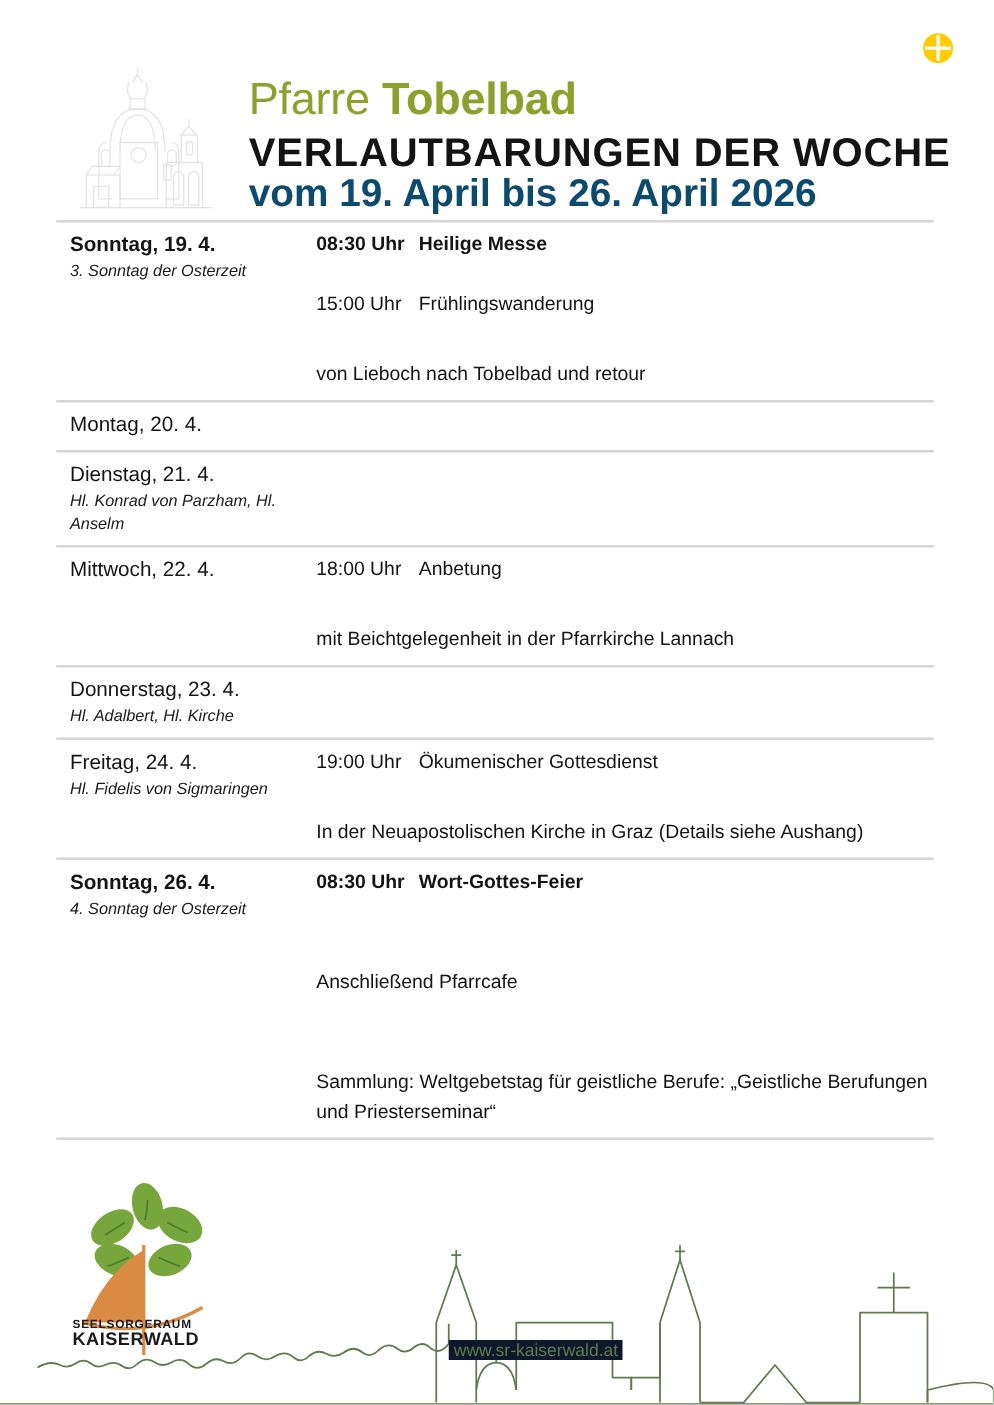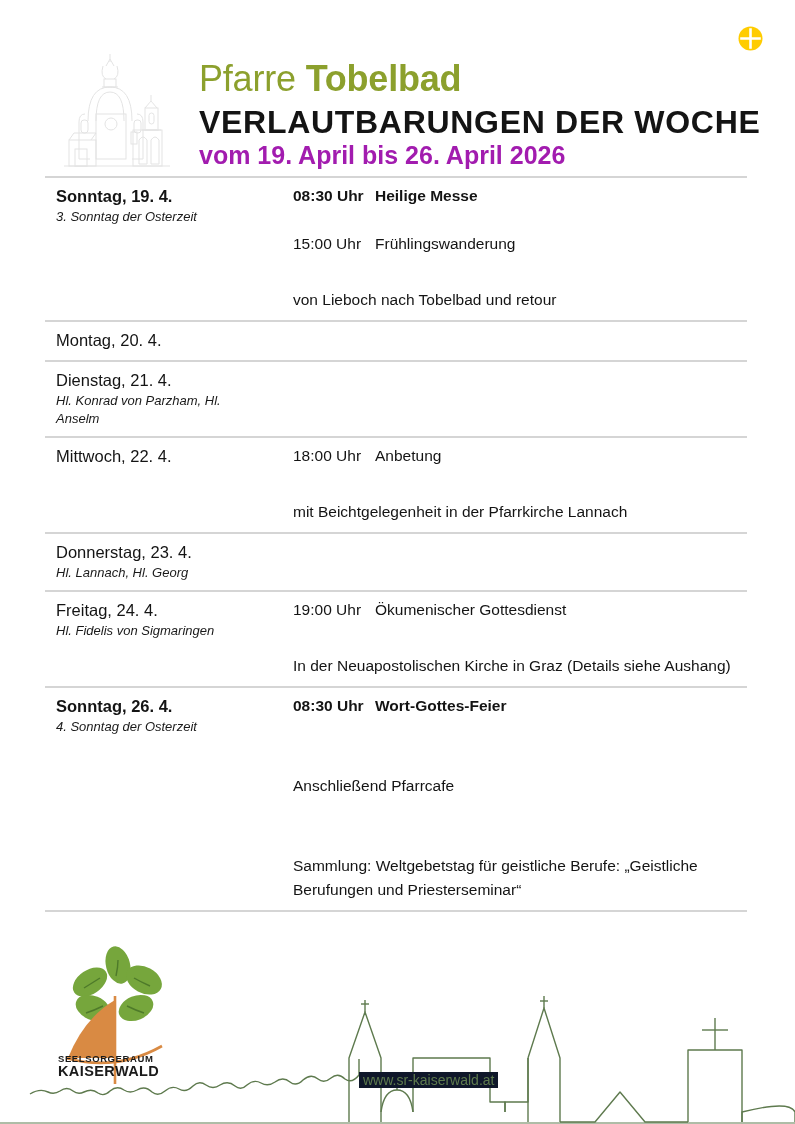--- a/index.html
+++ b/index.html
@@ -60,42 +60,41 @@
   .subtitle {
     font-size: 32px;
     line-height: 33px;
     font-weight: 700;
     letter-spacing: 0.7px;
     color: #141414;
     white-space: nowrap;
     margin-top: 4px;
   }
   .daterange {
-    font-size: 25px;
+    font-size: 31px;
     line-height: 30px;
     font-weight: 700;
     letter-spacing: 0px;
-    color: #a21caf;
+    color: #0c4a6e;
     white-space: nowrap;
     margin-top: 1px;
   }
 
   
   .schedule {
     position: absolute;
     top: 176px;
     left: 45px;
     width: 702px;
     border-top: 2px solid #d5d5d5;
   }
   .row {
     display: flex;
     border-bottom: 2px solid #d5d5d5;
     padding: 6px 0 8px 0;
-    gap: 40px;
   }
   .col-day {
     width: 205px;
     flex: 0 0 205px;
     padding-left: 11px;
     padding-right: 6px;
   }
   .col-events {
     flex: 1 1 auto;
     padding-left: 3px;
@@ -275,21 +274,21 @@
           <div class="event">
             <div class="event-time">18:00 Uhr</div>
             <div class="event-title">Anbetung</div>
           </div>
           <div class="event-note">mit Beichtgelegenheit in der Pfarrkirche Lannach</div>
         </div>
       </div>
       <div class="row">
         <div class="col-day">
           <div class="day-name">Donnerstag, 23. 4.</div>
-          <div class="day-saint">Hl. Lannach, Hl. Georg</div>
+          <div class="day-saint">Hl. Adalbert, Hl. Kirche</div>
         </div>
         <div class="col-events"></div>
       </div>
       <div class="row">
         <div class="col-day">
           <div class="day-name">Freitag, 24. 4.</div>
           <div class="day-saint">Hl. Fidelis von Sigmaringen</div>
         </div>
         <div class="col-events">
           <div class="event">

